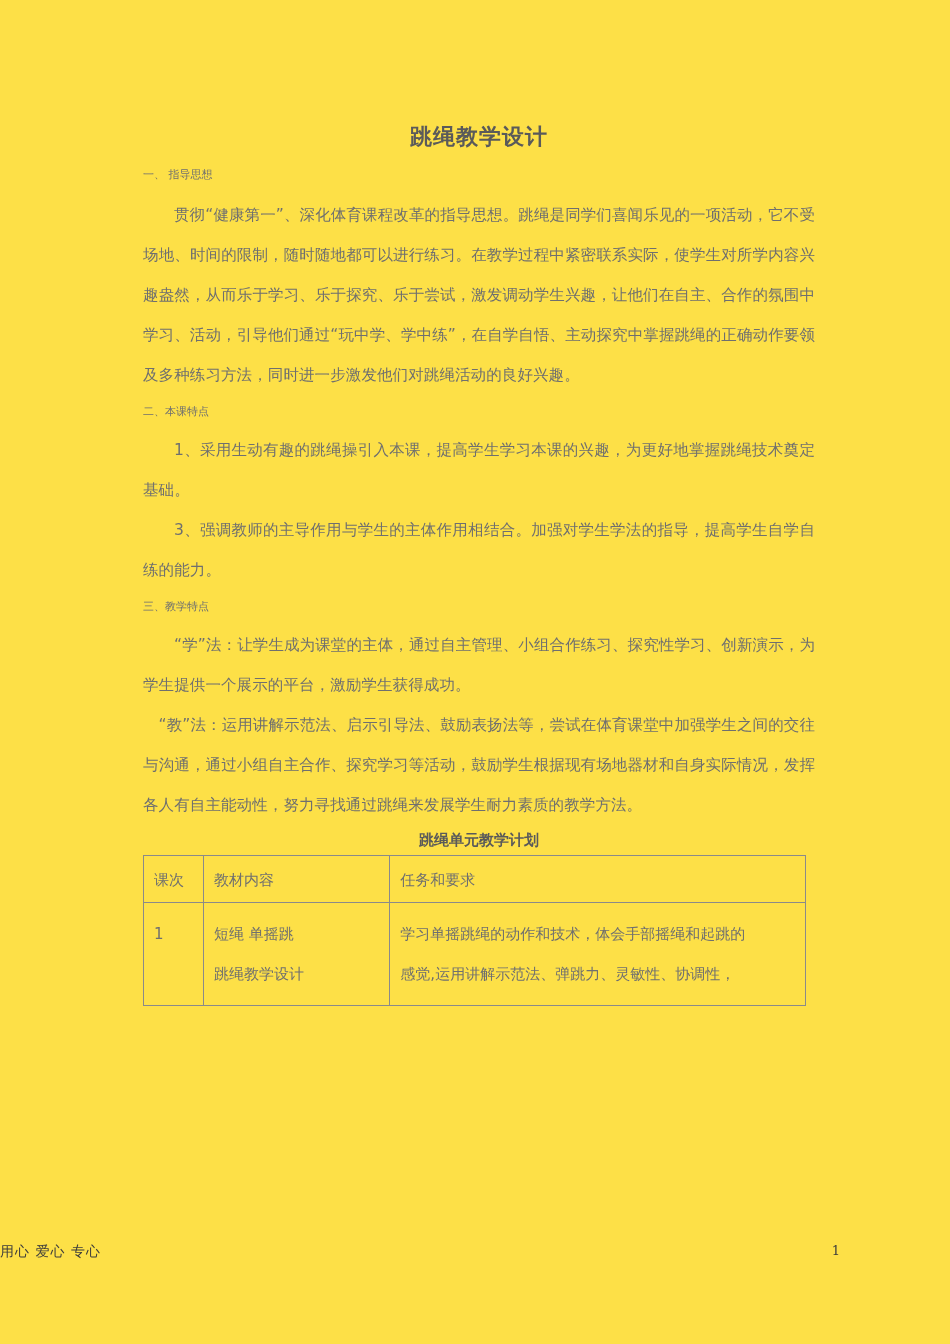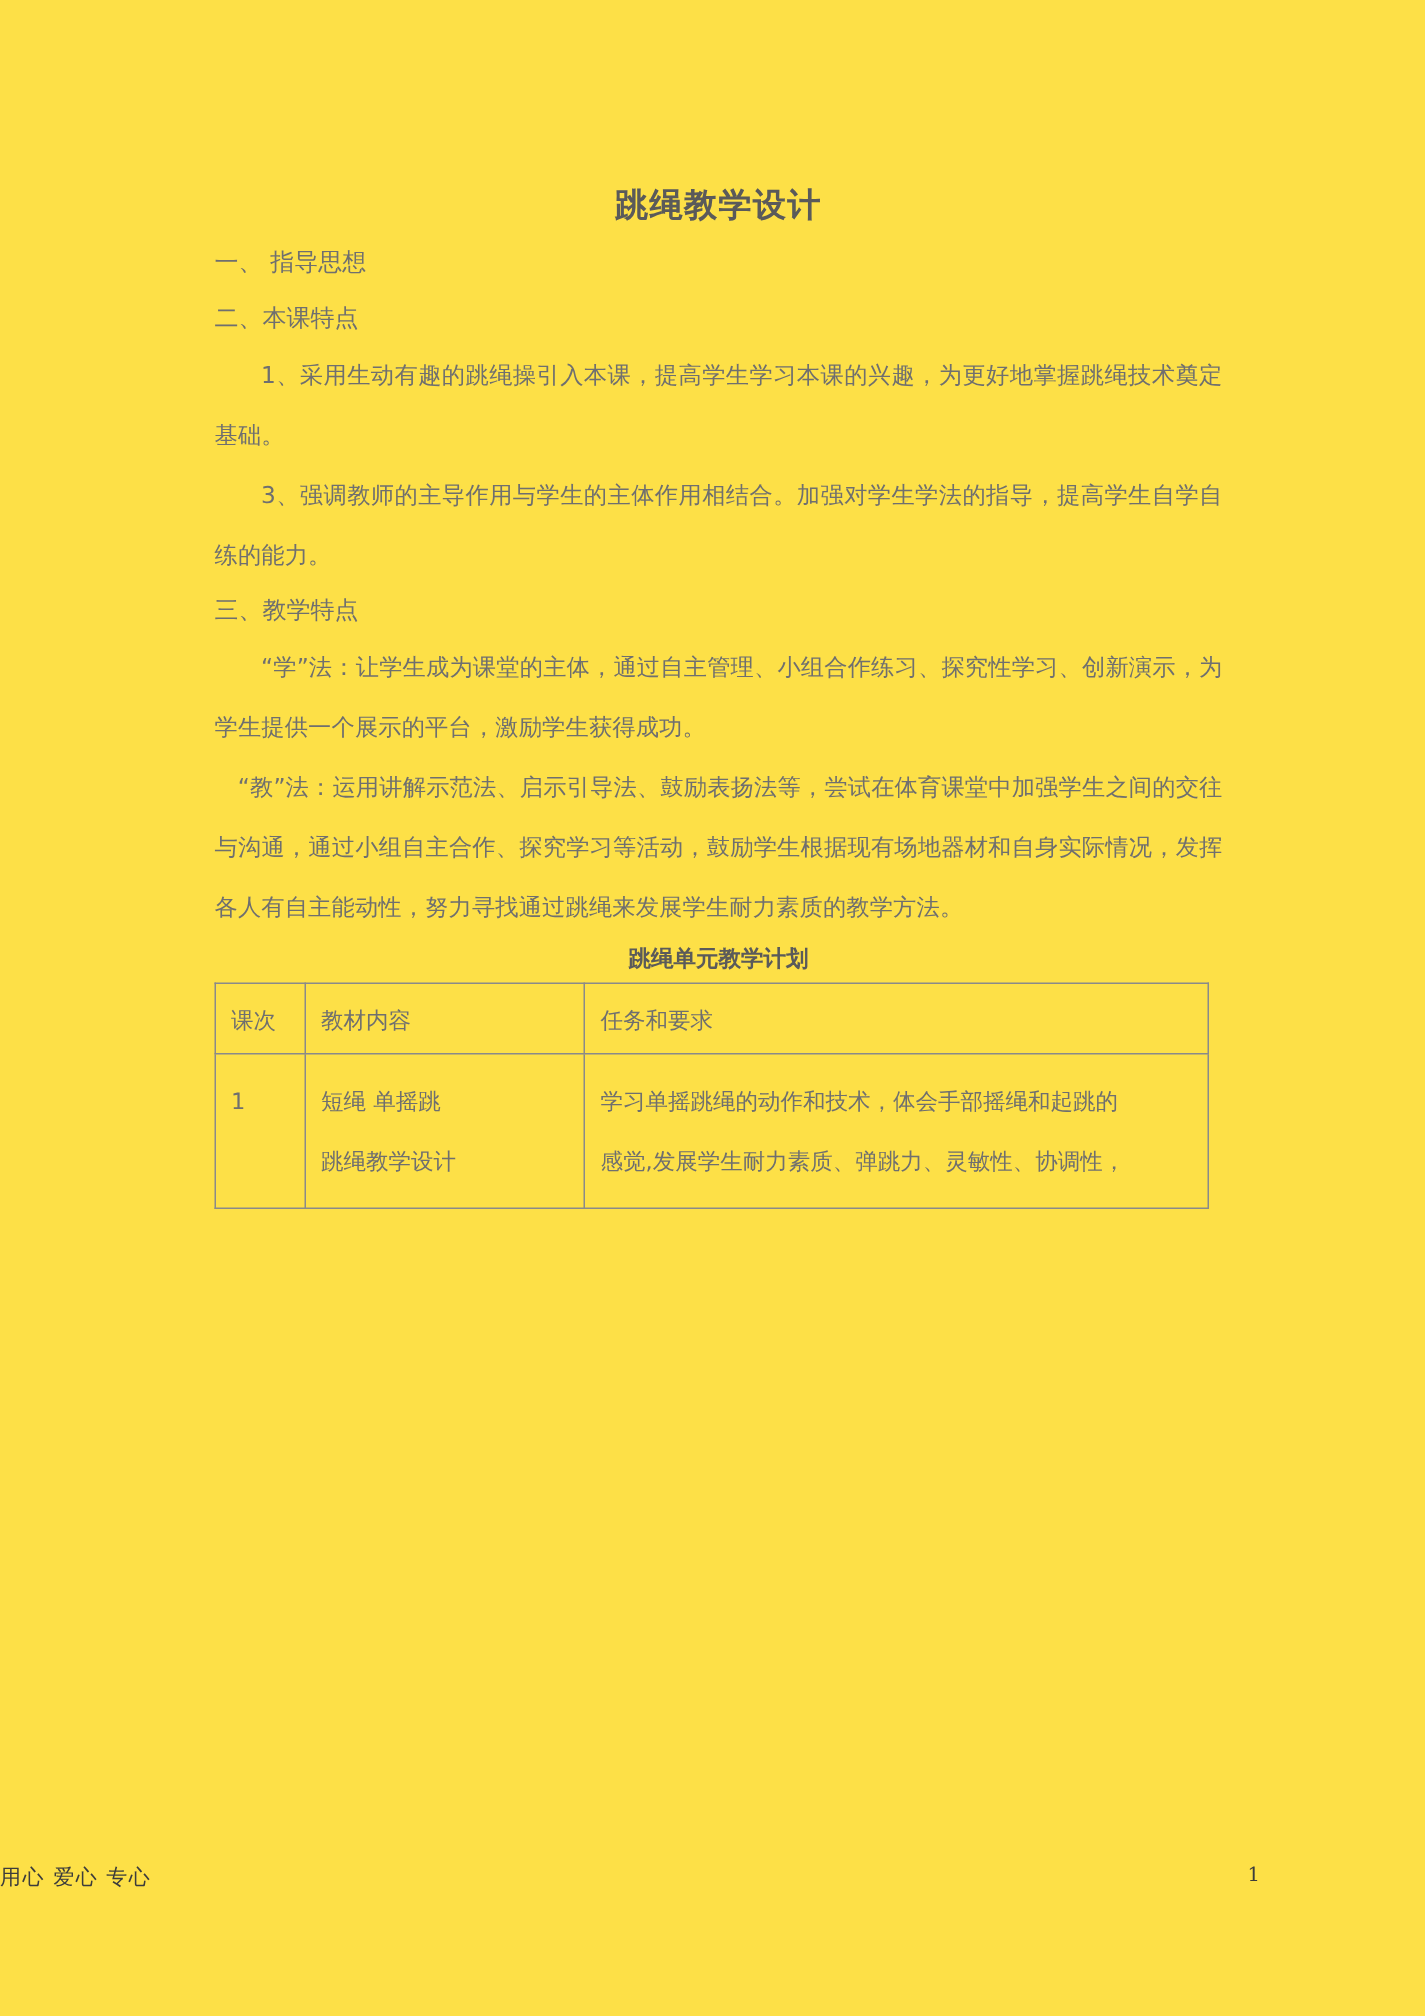--- a/index.html
+++ b/index.html
@@ -29,21 +29,21 @@
     text-align: center;
     font-size: 22px;
     font-weight: bold;
     color: #5a5a5a;
     letter-spacing: 1px;
     margin: 0;
     padding-top: 122px;
     padding-bottom: 6px;
   }
   .section-heading {
-    font-size: 16px;
+    font-size: 11px;
     line-height: 33px;
     margin: 0;
     color: #6f6f6f;
     white-space: pre;
   }
   .para {
     font-size: 15.5px;
     line-height: 40px;
     margin: 0;
     color: #6f6f6f;
@@ -118,20 +118,21 @@
 <body>
 
 <div class="page">
 
   <div class="content">
 
     <h1 class="doc-title">跳绳教学设计</h1>
 
     <div class="section-heading">一、 指导思想</div>
     <div class="spacer-sm"></div>
+    <p class="para indent2">贯彻“健康第一”、深化体育课程改革的指导思想。跳绳是同学们喜闻乐见的一项活动，它不受场地、时间的限制，随时随地都可以进行练习。在教学过程中紧密联系实际，使学生对所学内容兴趣盎然，从而乐于学习、乐于探究、乐于尝试，激发调动学生兴趣，让他们在自主、合作的氛围中学习、活动，引导他们通过“玩中学、学中练”，在自学自悟、主动探究中掌握跳绳的正确动作要领及多种练习方法，同时进一步激发他们对跳绳活动的良好兴趣。</p>
 
     <div class="section-heading">二、本课特点</div>
     <div class="spacer-xs"></div>
     <p class="para indent2">1、采用生动有趣的跳绳操引入本课，提高学生学习本课的兴趣，为更好地掌握跳绳技术奠定基础。</p>
     <p class="para indent2">3、强调教师的主导作用与学生的主体作用相结合。加强对学生学法的指导，提高学生自学自练的能力。</p>
 
     <div class="section-heading">三、教学特点</div>
     <div class="spacer-xs"></div>
     <p class="para indent2">“学”法：让学生成为课堂的主体，通过自主管理、小组合作练习、探究性学习、创新演示，为学生提供一个展示的平台，激励学生获得成功。</p>
     <p class="para indent1">“教”法：运用讲解示范法、启示引导法、鼓励表扬法等，尝试在体育课堂中加强学生之间的交往与沟通，通过小组自主合作、探究学习等活动，鼓励学生根据现有场地器材和自身实际情况，发挥各人有自主能动性，努力寻找通过跳绳来发展学生耐力素质的教学方法。</p>
@@ -162,21 +163,21 @@
           </td>
           <td>
             <div class="cell-pad">
               <div>短绳  单摇跳</div>
               <div>跳绳教学设计</div>
             </div>
           </td>
           <td>
             <div class="cell-pad">
               <div>学习单摇跳绳的动作和技术，体会手部摇绳和起跳的</div>
-              <div>感觉,发展学生耐力素质、弹跳力、灵敏性、协调性，</div>
+              <div>感觉,运用讲解示范法、弹跳力、灵敏性、协调性，</div>
             </div>
           </td>
         </tr>
       </tbody>
     </table>
 
   </div>
 
   <div class="footer">
     <div class="footer-center">用心 爱心 专心</div>

